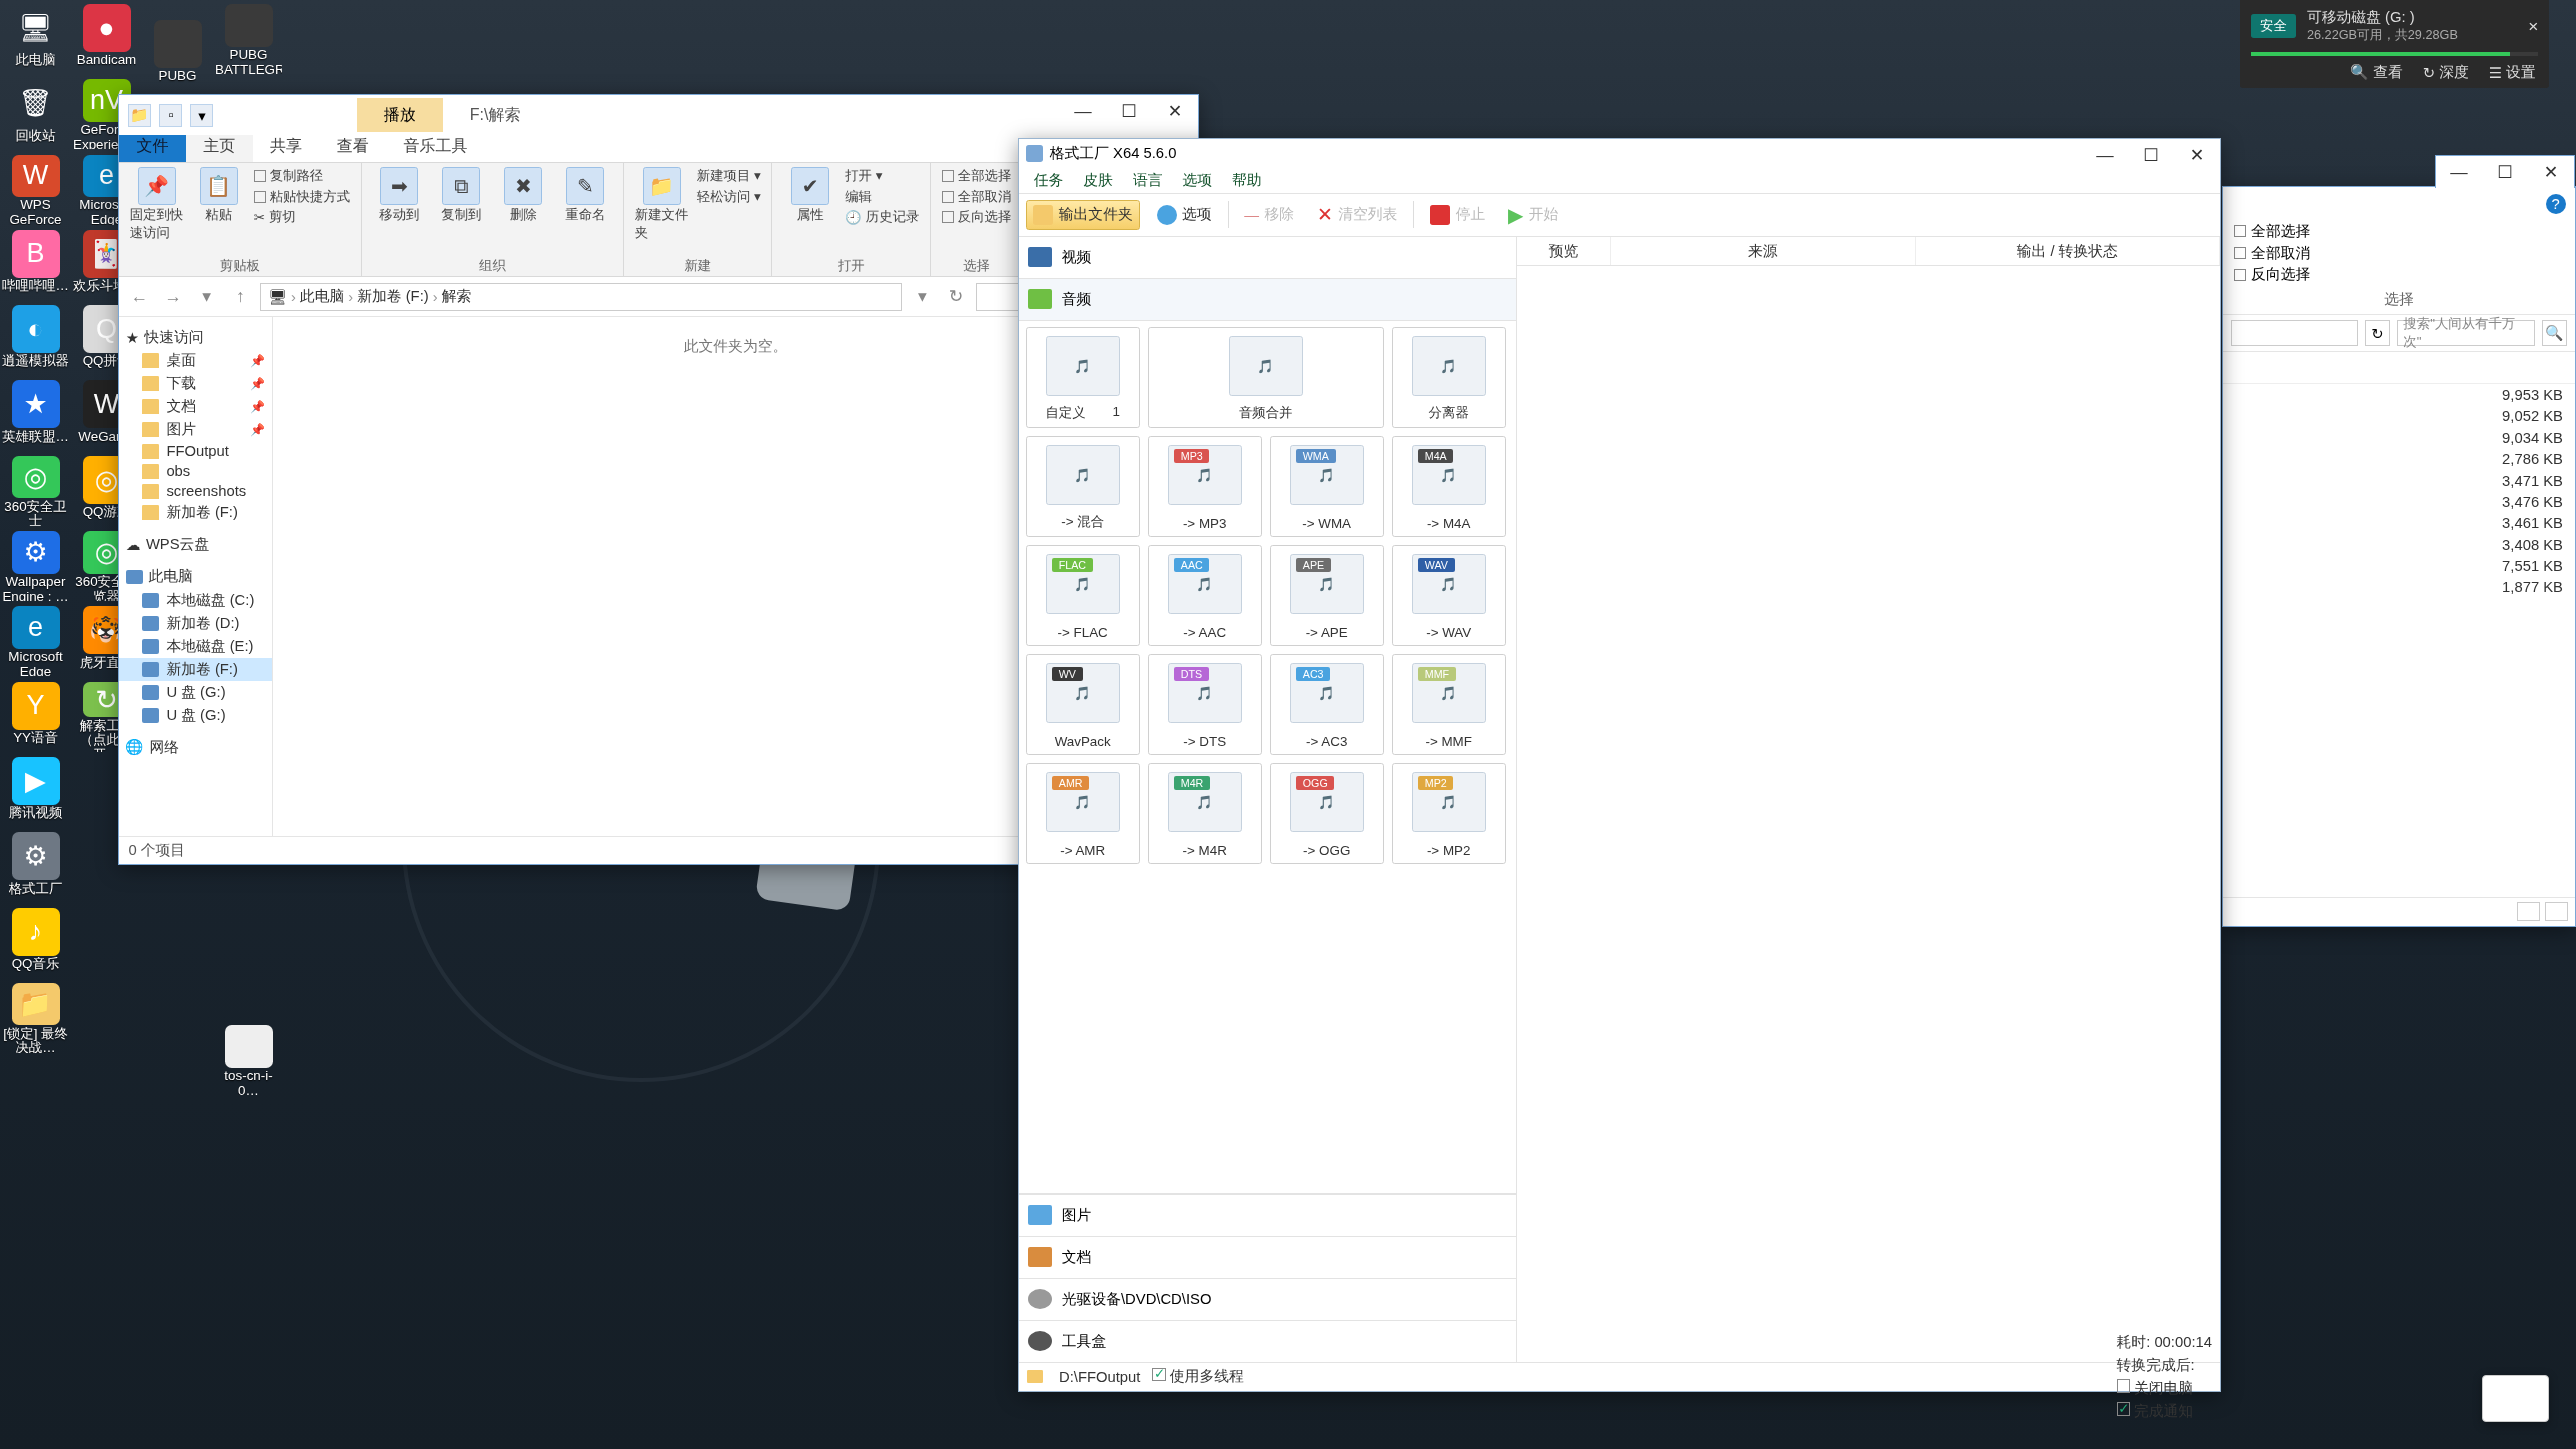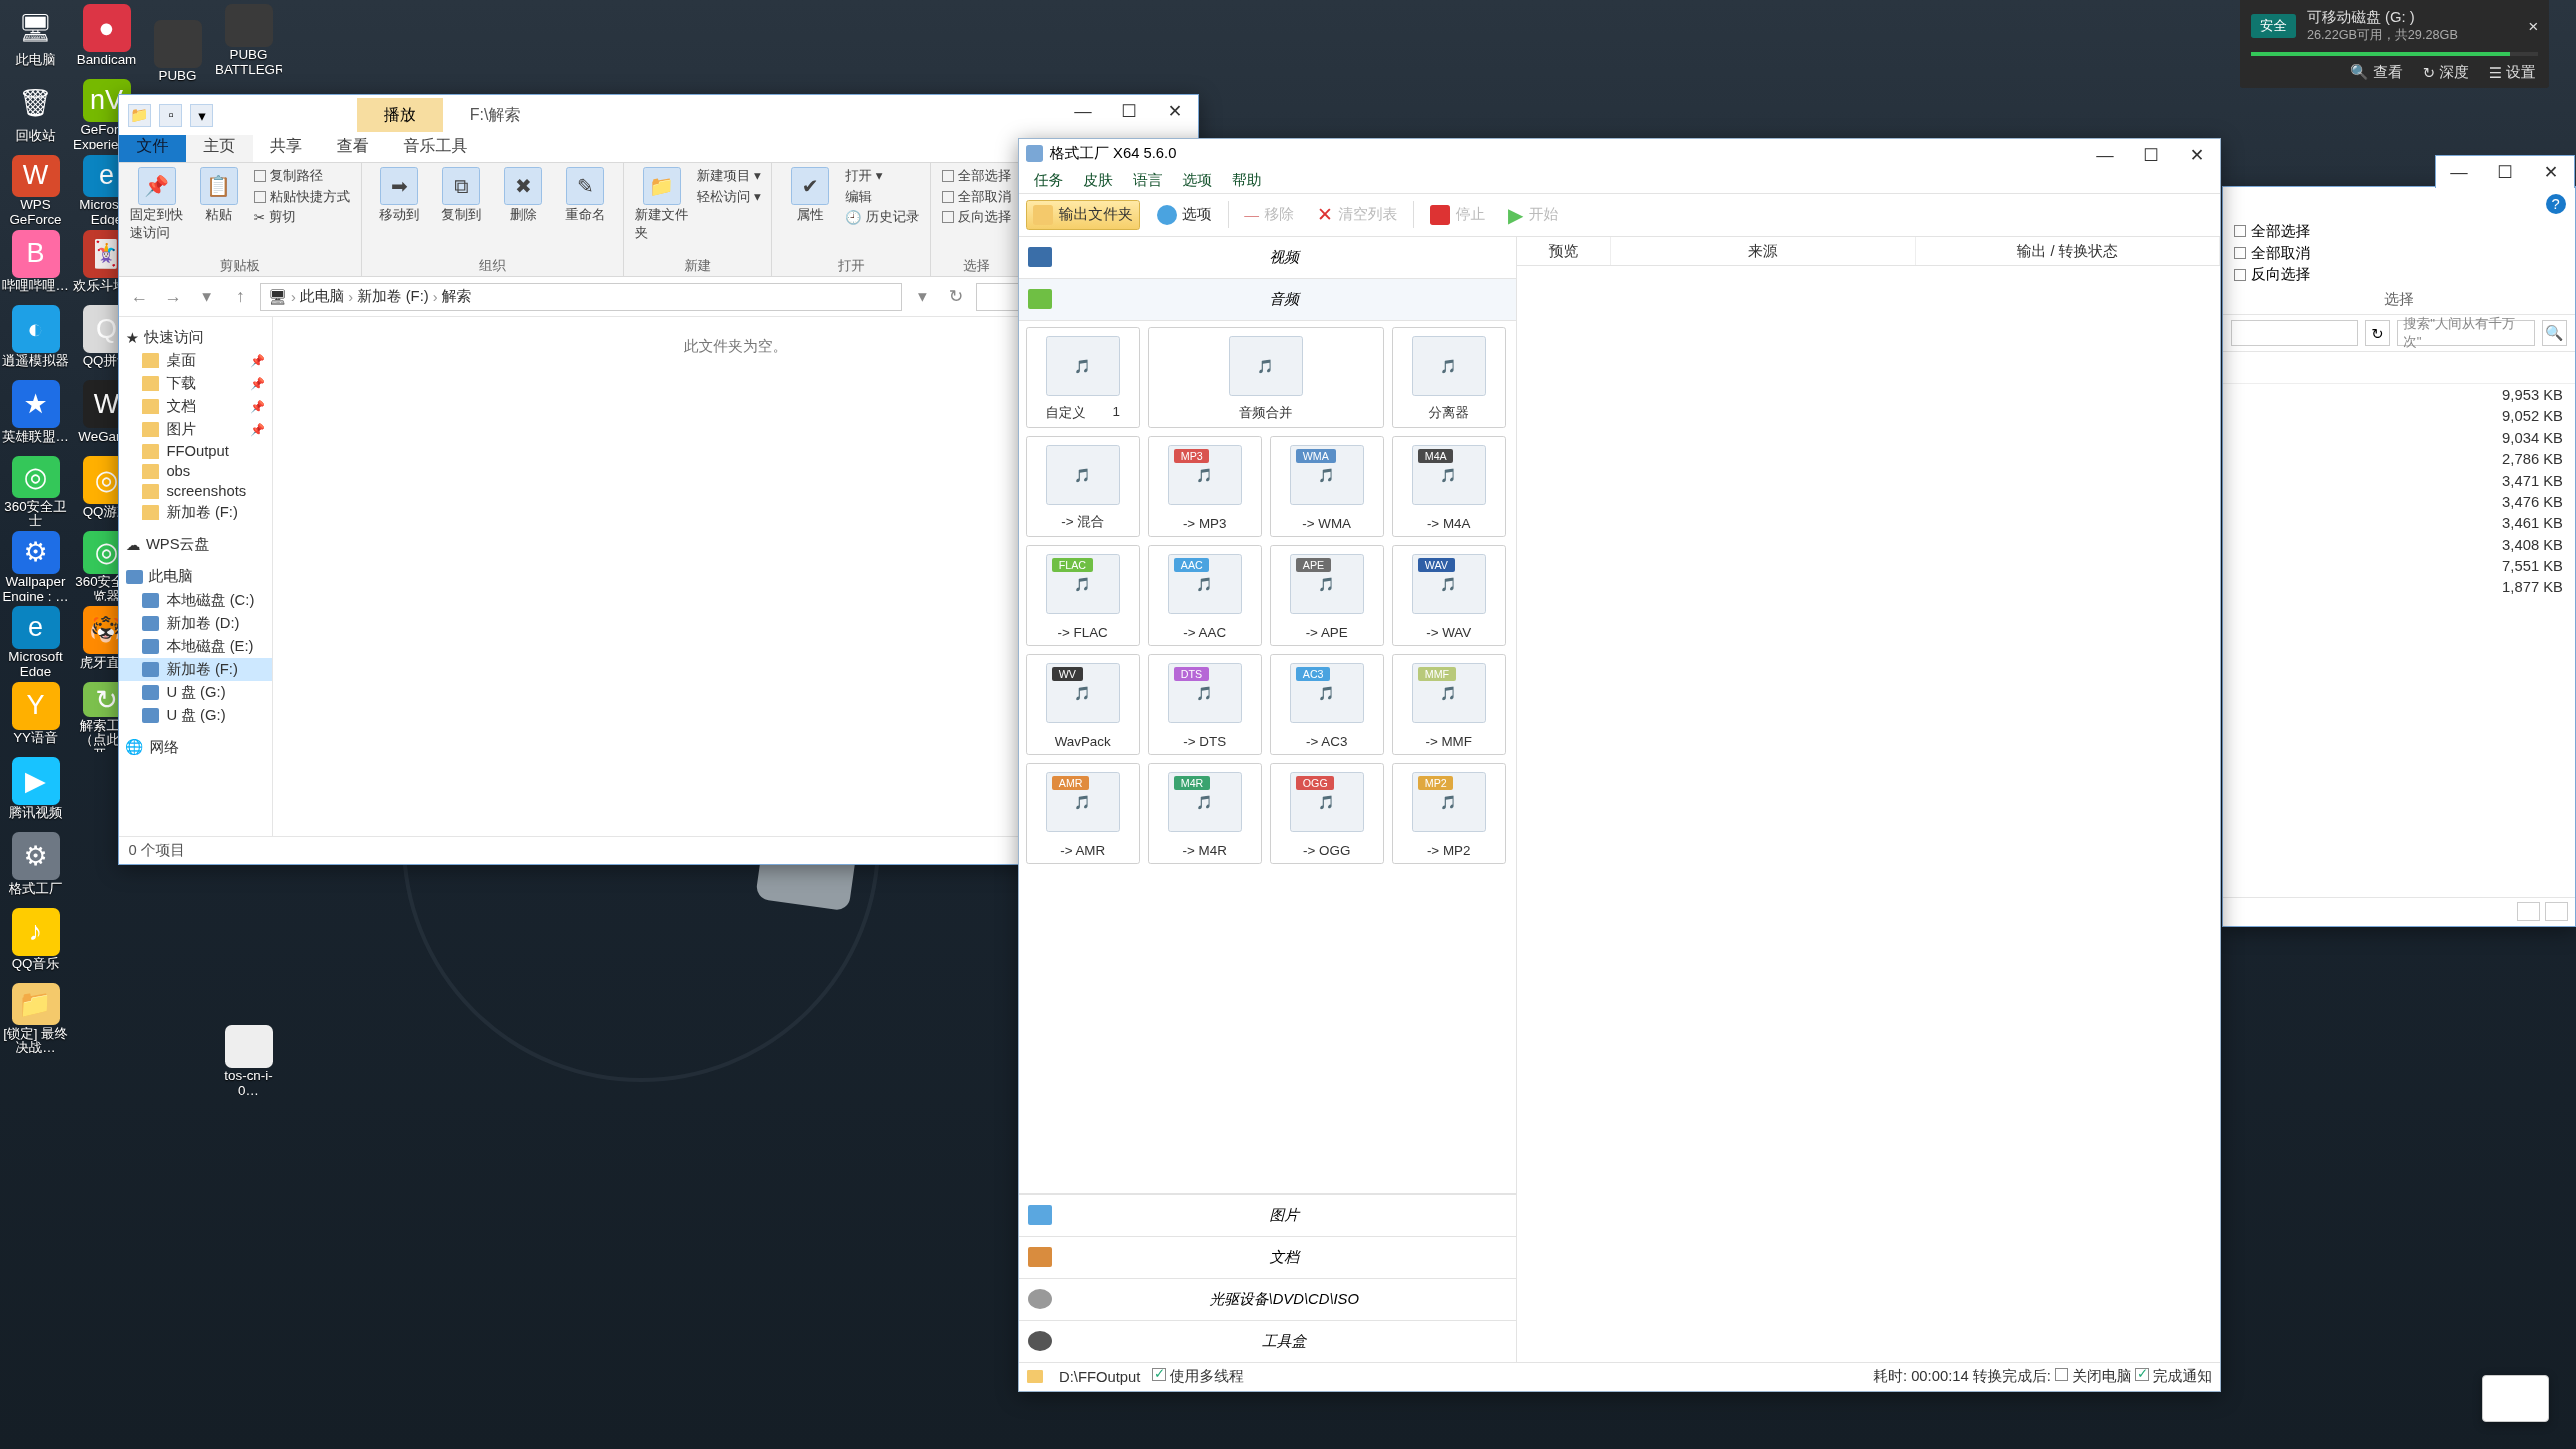--- a/index.html
+++ b/index.html
@@ -118,21 +118,21 @@
 .ff-tool { height: 44px; border-top: 0.7px solid #e3e3e3; border-bottom: 0.7px solid #e3e3e3; display: flex; align-items: center; padding: 0 6.7px; gap: 9.4px; }
 .ff-btn { display: flex; align-items: center; gap: 5.4px; padding: 4px 6.7px; font-size: 14.8px; color: #333; border-radius: 2.7px; }
 .ff-btn.primary { background: linear-gradient(#ffe9a6,#f6cf6a); border: 0.7px solid #d9b44a; }
 .ff-btn .sq { width: 20px; height: 20px; border-radius: 2.7px; }
 .ff-btn .sq.fold { background:#f4c96b;} .sq.opt{background:#4aa3e0;border-radius:50%;}
 
 .ff-body { flex: 1; display: flex; min-height: 0; }
 .ff-left { width: 498px; border-right: 0.7px solid #e3e3e3; display: flex; flex-direction: column; }
 .cat-row { height: 42px; border-bottom: 0.7px solid #e3e3e3; display: flex; align-items: center; padding: 0 9.4px; gap: 9.4px; cursor: pointer; }
 .cat-row .cic { width: 24px; height: 20px; background: #7aa7d6; border-radius: 2px; }
-.cat-row .ctxt { flex: 1; text-align: center; font-style: italic; }
+.cat-row .ctxt { flex: 1; text-align: left; }
 .formats { flex: 1; overflow-y: auto; padding: 6.7px; border-bottom: 0.7px solid #e3e3e3; }
 .frow { display: flex; gap: 8px; margin-bottom: 8px; }
 .fcard {
   width: 114px; height: 101px; border: 0.7px solid #d0d0d0; border-radius: 2.7px;
   display: flex; flex-direction: column; align-items: center; justify-content: flex-end; padding: 5.4px 4px;
   font-size: 13.4px; color: #333; position: relative; cursor: pointer;
 }
 .fcard .thumb { position: absolute; top: 8px; width: 74px; height: 60px; background: #eef2f6; border: 0.7px solid #c6d2de; border-radius: 2.7px; display:flex;align-items:center;justify-content:center; overflow:hidden;}
 .fcard .badge { position:absolute; top:2.7px; left:5.4px; padding:1.3px 6.7px; border-radius:2px; font-size:10.7px; color:#fff;}
 .fcard.wide { width: 236px; }
@@ -140,21 +140,21 @@
 .cat-footer .cat-row { border-top: 0.7px solid #e3e3e3; border-bottom: none; }
 
 .ff-right { flex: 1; display: flex; flex-direction: column; }
 .ff-cols { height: 29.5px; border-bottom: 0.7px solid #e3e3e3; display: flex; font-size: 14.8px; color: #333; }
 .ff-cols > div { flex: 1; text-align: center; padding: 5.4px 0; border-right: 0.7px solid #eee; }
 .ff-queue { flex: 1; }
 
 .ff-status { height: 29.5px; border-top: 0.7px solid #e3e3e3; display: flex; align-items: center; padding: 0 8px; gap: 12px; font-size: 14.8px; color: #333; }
 .ff-status .chk { width: 13.4px; height: 13.4px; border: 0.7px solid #888; display:inline-block; margin-right:4px; position:relative;}
 .ff-status .chk.on::after{content:"✓";position:absolute;left:0.7px;top:-2.7px;font-size:13.4px;color:#2a7;}
-.ff-status .right { margin-left: auto; display: flex; gap: 4px; }
+.ff-status .right { margin-left: auto; display: flex; gap: 4px; flex-direction: column; }
 .ff-status .ic { width:16px;height:13.4px;background:#f4c96b;border-radius:1.3px; margin-right:4px;}
 
 
 .exp-right {
   position: absolute; left: 2222px; top: 186px; width: 354px; height: 741px;
   background: #fff; border: 0.7px solid #7aa7d6; box-shadow: 0 4px 20px rgba(0,0,0,.4);
   font-size: 14.8px; display:flex; flex-direction:column;
 }
 .exp-right .win-controls{position:absolute;right:0;top:-32px;display:flex;background:#fff;border:0.7px solid #7aa7d6;border-bottom:none;}
 .er-sel { display:flex;flex-direction:column;padding:5.4px 10.7px;gap:2.7px;}

